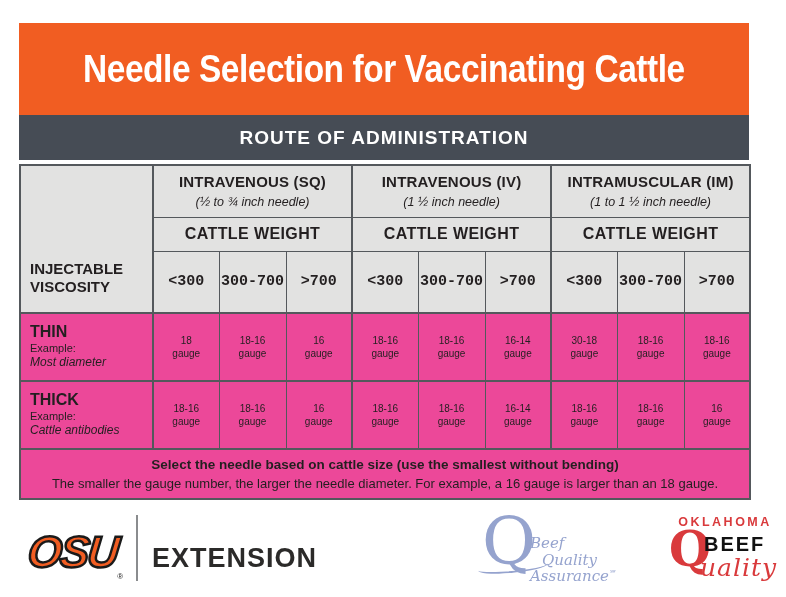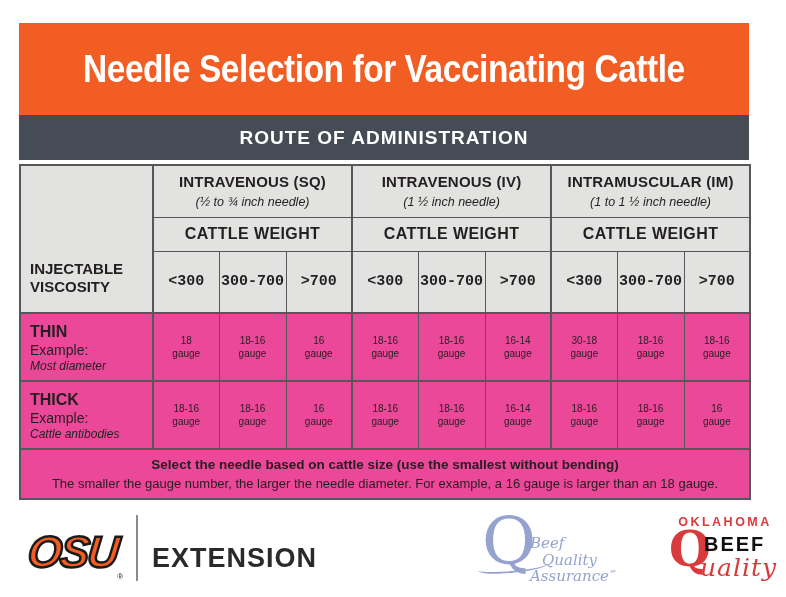--- a/index.html
+++ b/index.html
@@ -29,21 +29,21 @@
   th{background:var(--header-gray);font-weight:bold;color:var(--ink);}
   .grp-start{border-left-width:2px;}
   .row-thin td,.row-thick td,.row-note td{border-top-width:2px;background:#ec4899;}
   .grp-name{font-size:15px;letter-spacing:.2px;line-height:1.25;}
   .grp-needle{font-size:12.5px;font-weight:normal;font-style:italic;}
   .cattle-weight{font-size:16px;letter-spacing:.4px;}
   .wcol{font-size:15px;font-family:Liberation Mono, monospace;}
   .visc{white-space:pre-line;text-align:left;padding:0 0 16px 9px;font-size:15px;line-height:1.2;vertical-align:bottom;border-right-width:2px;}
   .lbl{text-align:left;padding:9px 4px 4px 9px;vertical-align:top;border-right-width:2px;}
   .lbl .big{display:block;font-weight:bold;font-size:16px;line-height:1.1;}
-  .lbl .ex{display:block;font-size:14px;line-height:1.3;}
+  .lbl .ex{display:block;font-size:11px;line-height:1.3;}
   .lbl .ital{display:block;font-size:12px;font-style:italic;line-height:1.25;}
   .gauge{text-align:center;font-size:10px;line-height:1.3;white-space:pre-line;}
   .note{padding:2px 10px;text-align:center;}
   .note .b{display:block;font-weight:bold;font-size:13.5px;line-height:1.45;}
   .note .r{display:block;font-size:13px;line-height:1.35;}
 
   
   .footer{position:absolute;left:0;top:505px;width:786px;height:92px;}
   .osu-logo{position:absolute;left:28px;top:18px;width:96px;height:58px;display:flex;align-items:center;}
   .osu-txt{font-size:44px;font-weight:900;font-style:italic;color:var(--orange);

